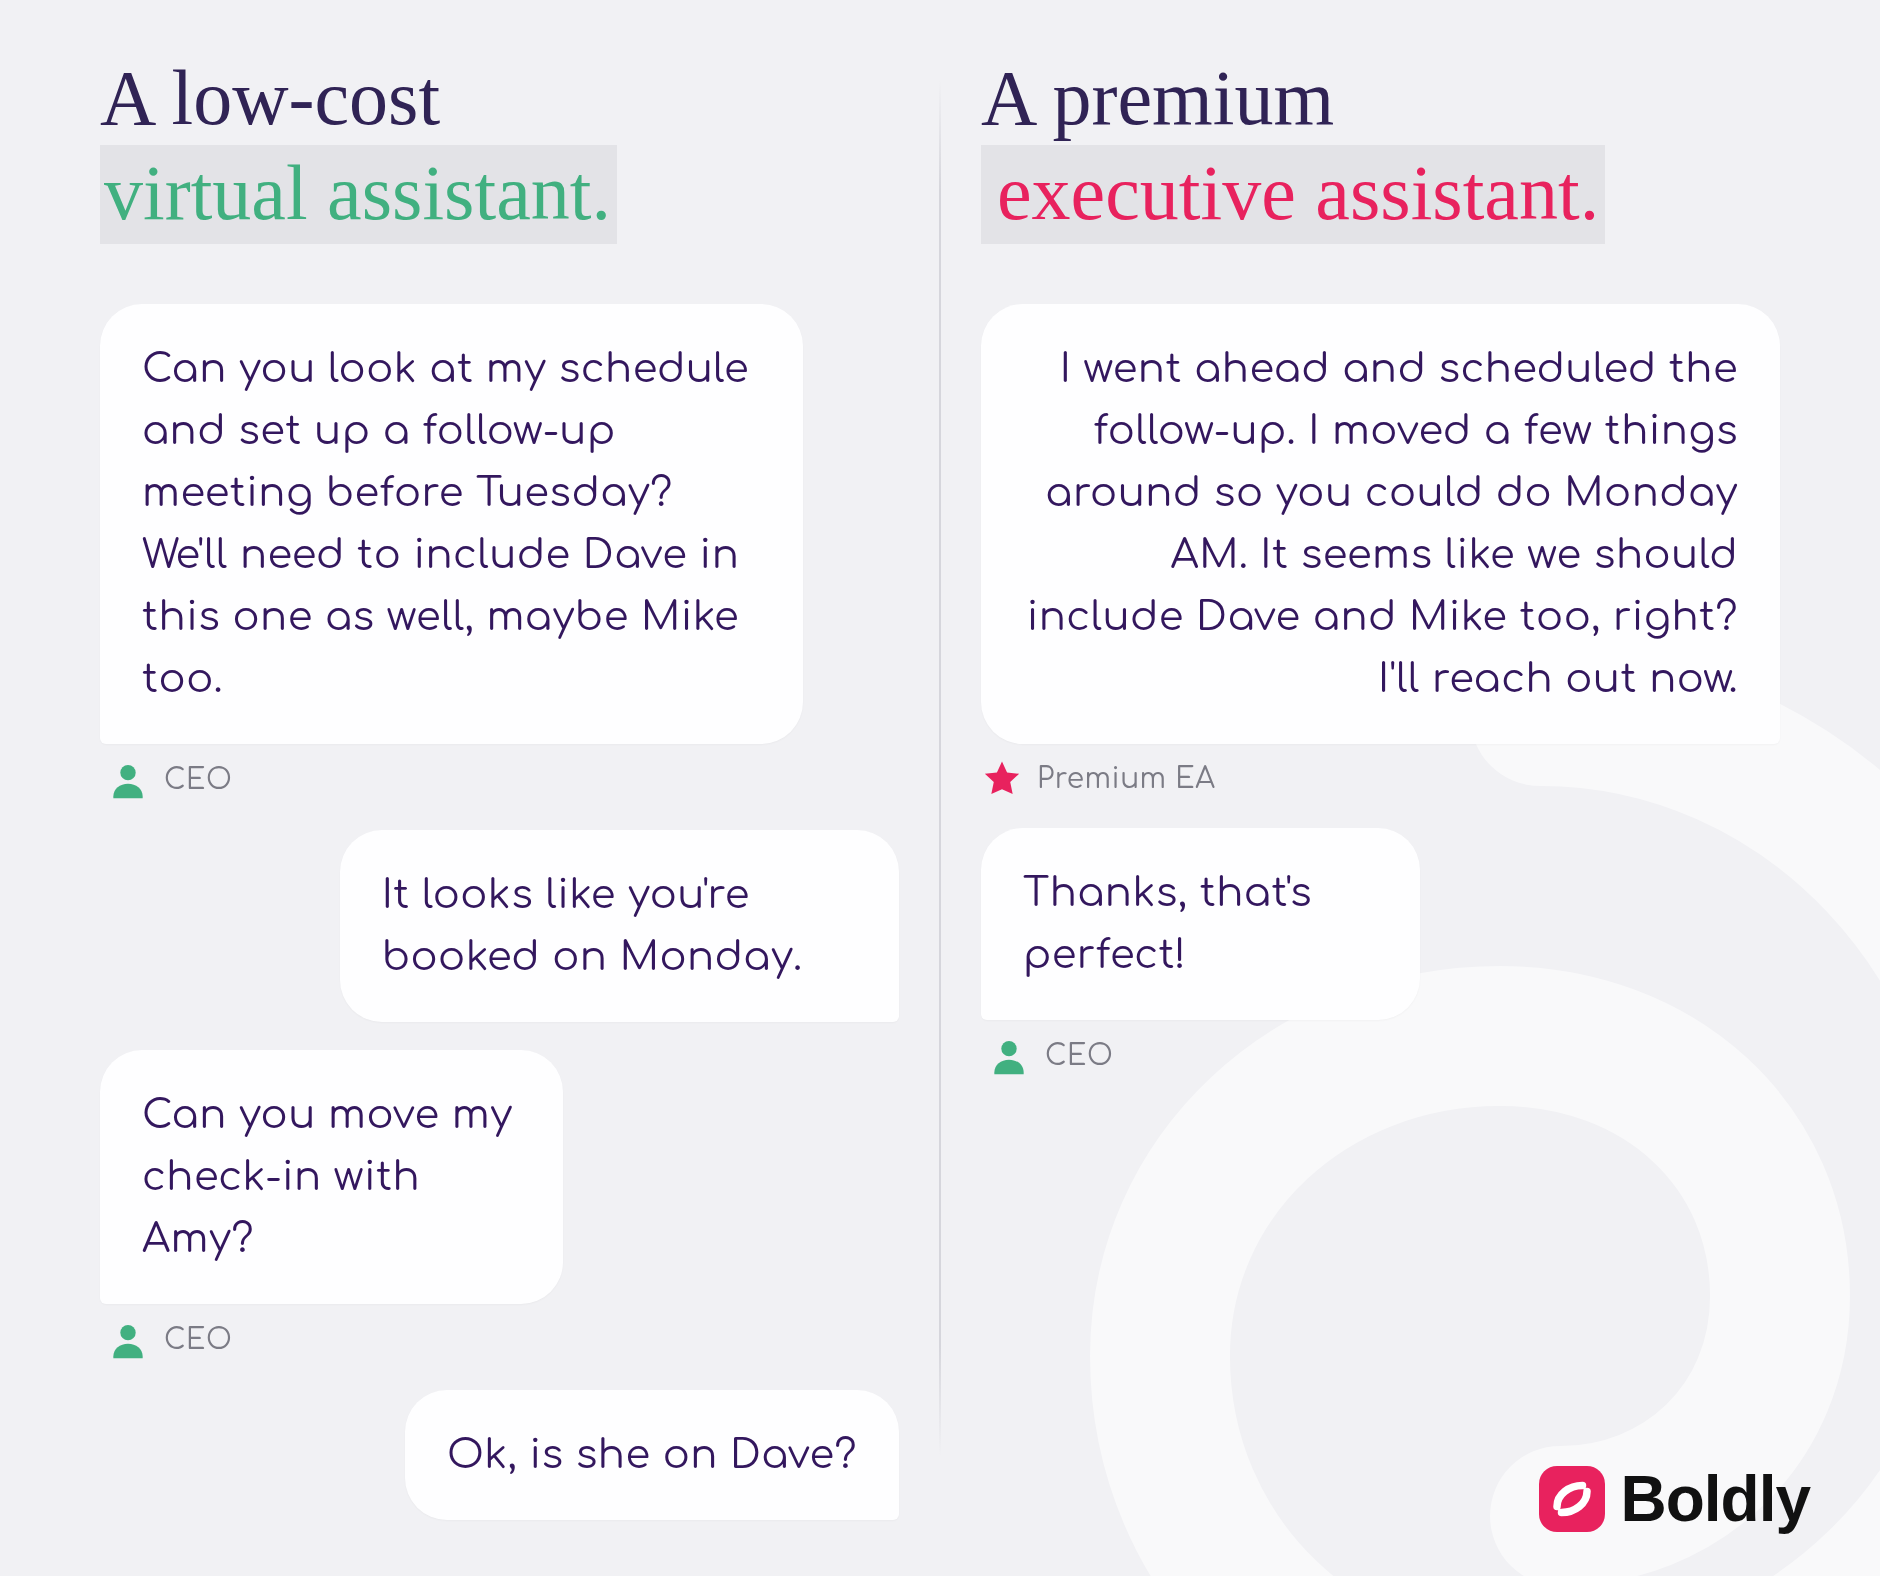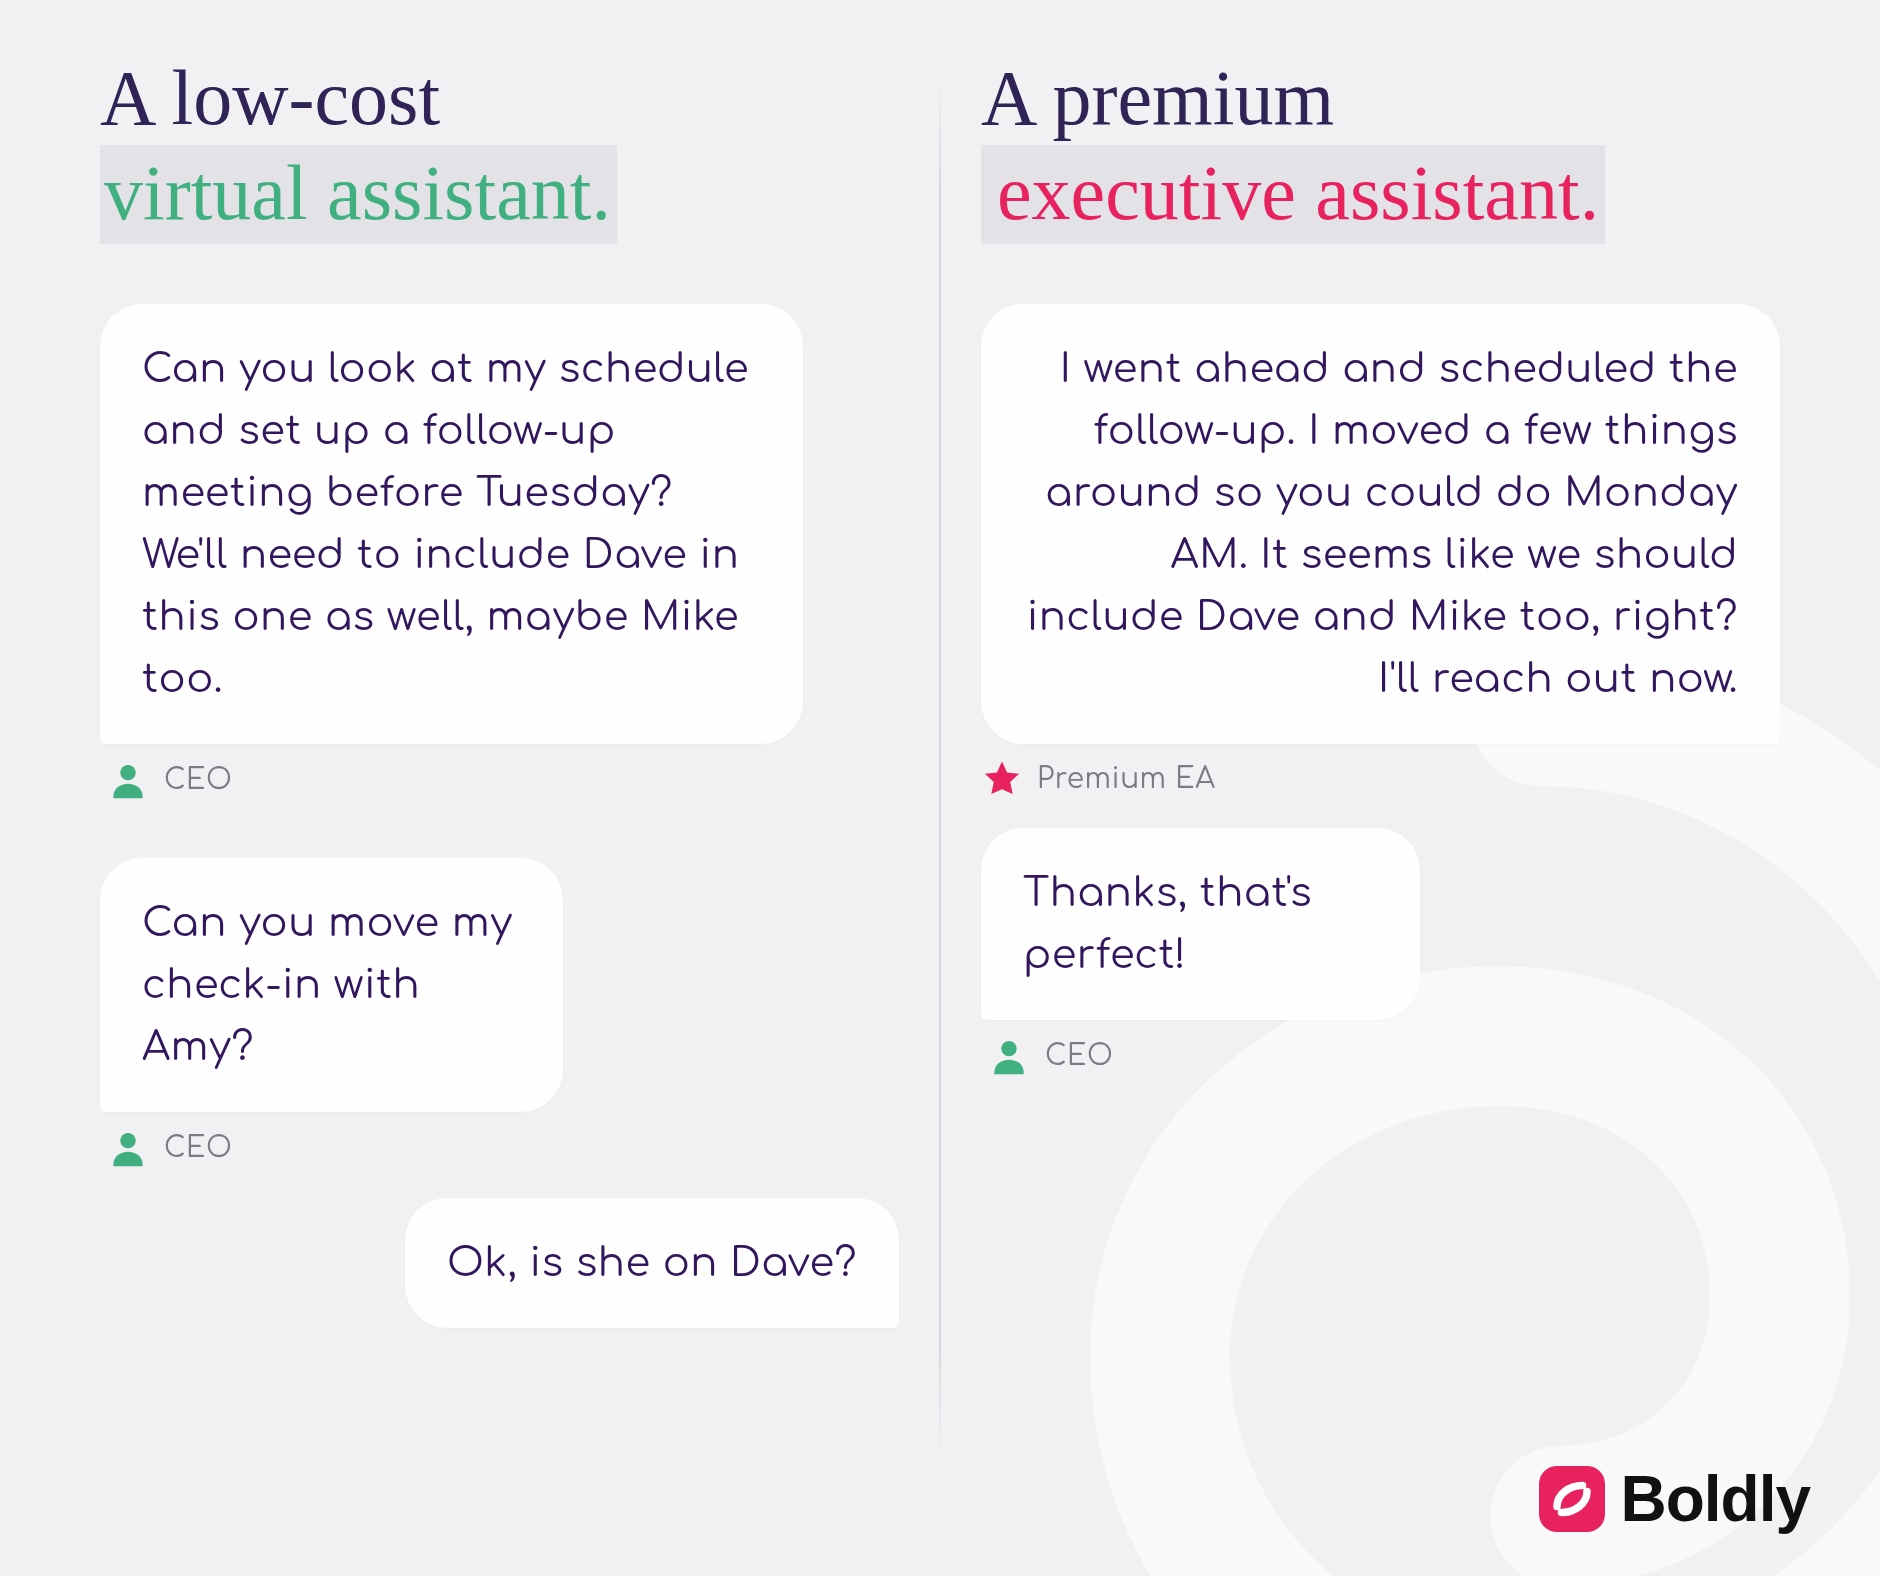--- a/index.html
+++ b/index.html
@@ -138,20 +138,21 @@
               <circle cx="12" cy="8" r="4.2"></circle>
               <path d="M4 21c0-4.3 3.6-7 8-7s8 2.7 8 7v1H4z"></path>
             </svg>
         </span>
         <span>CEO</span>
       </div>
     </div>
 
     <div class="row row-end">
       <div style="max-width:70%">
+        <div class="bubble right" style="text-align:left">It looks like you're booked on Monday.</div>
       </div>
     </div>
 
     <div class="row">
       <div class="w-sm">
         <div class="bubble left">Can you move my check-in with Amy?</div>
         <div class="attrib left">
           <span class="icon">
             <svg width="44" height="44" viewBox="0 0 24 24" fill="#41b080">
                 <circle cx="12" cy="8" r="4.2"></circle>

